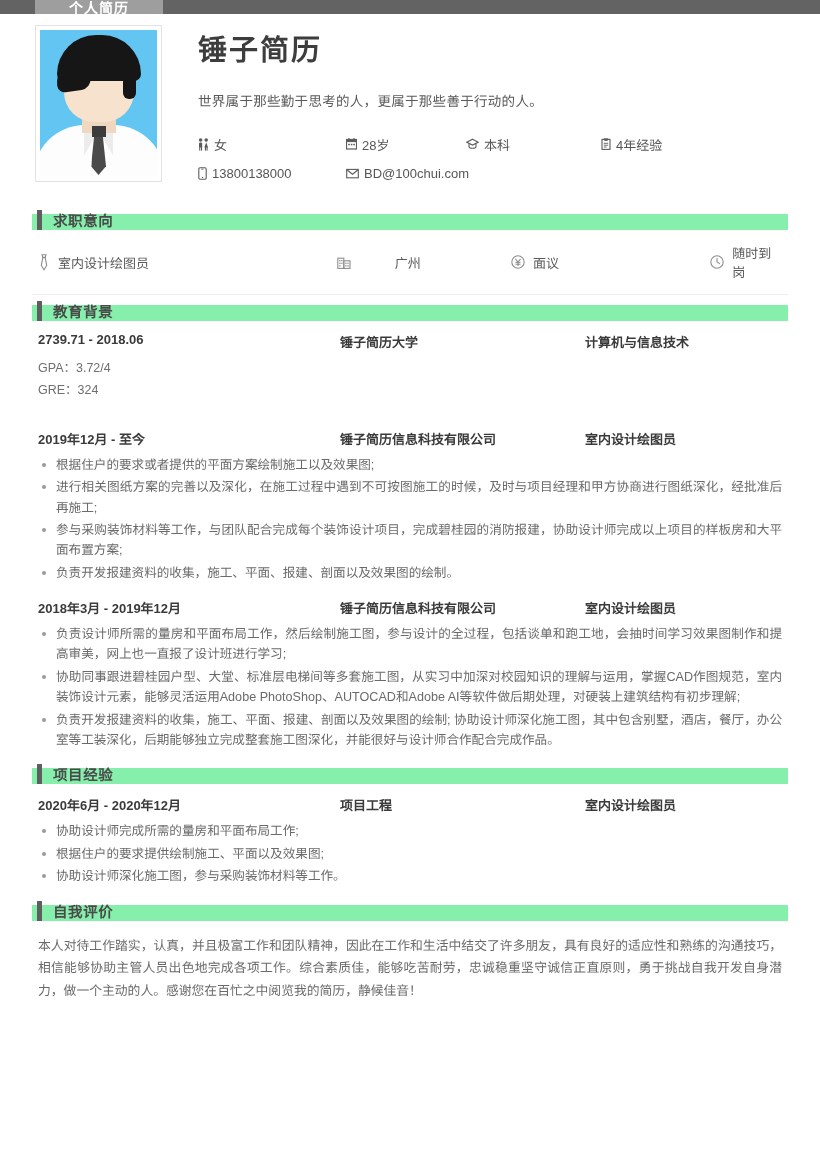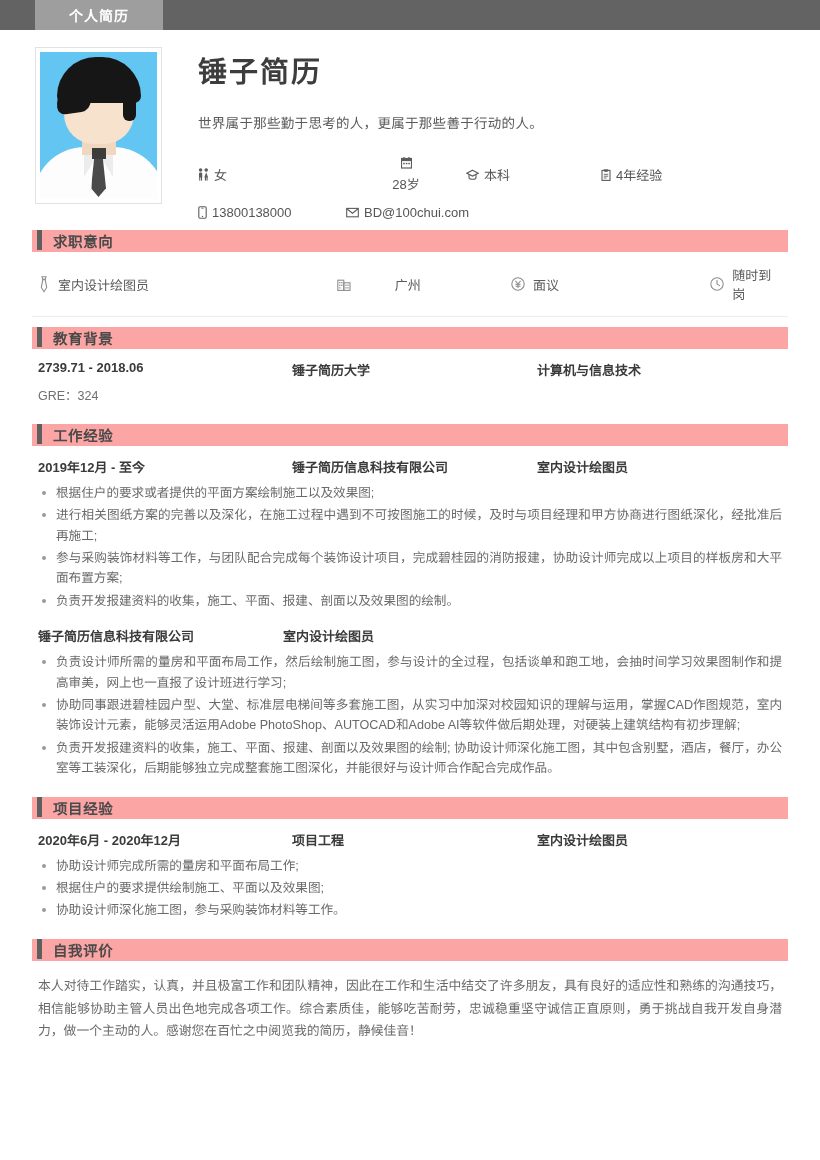--- a/index.html
+++ b/index.html
@@ -9,21 +9,21 @@
     height: 1160px;
     background: #ffffff;
     font-family: "Liberation Sans", "DejaVu Sans", sans-serif;
     color: #4a4a4a;
     -webkit-font-smoothing: antialiased;
   }
   .page { position: relative; width: 820px; height: 1160px; background: #fff; overflow: hidden; }
 
   
   .topbar {
-    height: 30px;
+    height: 14px;
     background: #636363;
     display: flex;
     align-items: stretch;
   }
   .topbar-spacer { width: 35px; }
   .topbar-tab {
     background: #9e9e9e;
     color: #ffffff;
     font-size: 14px;
     font-weight: bold;
@@ -31,21 +31,21 @@
     display: flex;
     align-items: center;
     justify-content: center;
     padding: 0 22px;
     min-width: 128px;
   }
 
   
   .header {
     display: flex;
-    padding: 17px 0 0 35px;
+    padding: 11px 0 0 35px;
     height: 200px;
   }
   .avatar-frame {
     width: 127px;
     height: 157px;
     background: #ffffff;
     border: 1px solid #e2e2e2;
     padding: 4px;
     flex: 0 0 auto;
   }
@@ -169,31 +169,31 @@
   .meta-row { display: flex; margin-bottom: 12px; }
   .meta-item {
     font-size: 13px;
     color: #555;
     display: flex;
     align-items: center;
     gap: 5px;
   }
   .meta-item .ic { color: #5c5c5c; display: inline-flex; align-items: center; }
   .meta-item.w1 { width: 148px; }
-  .meta-item.w2 { width: 120px; flex-direction: column; }
+  .meta-item.w2 { width: 120px; }
   .meta-item.w3 { width: 135px; }
 
   
   .section { padding: 0 32px; }
   .sec-head {
     position: relative;
-    height: 22px;
-    background: #fca5a5;
-    display: flex;
-    align-items: flex-start;
+    height: 16px;
+    background: #86efac;
+    display: flex;
+    align-items: flex-end;
     margin-bottom: 0;
   }
   .sec-bar {
     width: 5px;
     height: 20px;
     background: #5e5e5e;
     margin-left: 5px;
     margin-right: 11px;
     flex: 0 0 auto;
   }
@@ -220,21 +220,21 @@
   }
   .intent-item .ic { color: #8e8e8e; display: inline-flex; }
   .intent-item.c1 { width: 300px; }
   .intent-item.c2 { width: 175px; gap: 44px; }
   .intent-item.c3 { width: 200px; }
 
   
   .entry { padding: 11px 6px 2px 6px; }
   .entry-head { display: flex; font-size: 13px; font-weight: bold; color: #3a3a3a; margin-bottom: 7px; }
   .eh-date { width: 254px; flex: 0 0 auto; }
-  .eh-org  { width: 245px; flex: 0 0 auto; }
+  .eh-org  { width: 245px; flex: 0 0 auto; margin-left: 48px; }
   .eh-role { flex: 1; }
   .sub-line { font-size: 12.5px; color: #6f6f6f; line-height: 1.75; }
 
   .bullets { list-style: none; }
   .bullets li {
     position: relative;
     padding-left: 18px;
     font-size: 12.6px;
     line-height: 1.62;
     color: #6a6a6a;
@@ -439,48 +439,46 @@
     <div class="sec-head">
       <div class="sec-bar"></div>
       <div class="sec-title">教育背景</div>
     </div>
     <div class="entry">
       <div class="entry-head">
         <div class="eh-date">2739.71 - 2018.06</div>
         <div class="eh-org">锤子简历大学</div>
         <div class="eh-role">计算机与信息技术</div>
       </div>
+      <div class="sub-line">GPA：3.72/4</div>
       <div class="sub-line">GRE：324</div>
     </div>
   </div>
 
   <div class="gap-md"></div>
 
   <div class="section">
-    <div class="sec-head">
-      <div class="sec-bar"></div>
-      <div class="sec-title">工作经验</div>
-    </div>
 
     <div class="entry">
       <div class="entry-head">
         <div class="eh-date">2019年12月 - 至今</div>
         <div class="eh-org">锤子简历信息科技有限公司</div>
         <div class="eh-role">室内设计绘图员</div>
       </div>
       <ul class="bullets">
         <li>根据住户的要求或者提供的平面方案绘制施工以及效果图;</li>
         <li>进行相关图纸方案的完善以及深化，在施工过程中遇到不可按图施工的时候，及时与项目经理和甲方协商进行图纸深化，经批准后再施工;</li>
         <li>参与采购装饰材料等工作，与团队配合完成每个装饰设计项目，完成碧桂园的消防报建，协助设计师完成以上项目的样板房和大平面布置方案;</li>
         <li>负责开发报建资料的收集，施工、平面、报建、剖面以及效果图的绘制。</li>
       </ul>
     </div>
 
     <div class="entry">
       <div class="entry-head">
+        <div class="eh-date">2018年3月 - 2019年12月</div>
         <div class="eh-org">锤子简历信息科技有限公司</div>
         <div class="eh-role">室内设计绘图员</div>
       </div>
       <ul class="bullets">
         <li>负责设计师所需的量房和平面布局工作，然后绘制施工图，参与设计的全过程，包括谈单和跑工地，会抽时间学习效果图制作和提高审美，网上也一直报了设计班进行学习;</li>
         <li>协助同事跟进碧桂园户型、大堂、标准层电梯间等多套施工图，从实习中加深对校园知识的理解与运用，掌握CAD作图规范，室内装饰设计元素，能够灵活运用Adobe PhotoShop、AUTOCAD和Adobe AI等软件做后期处理，对硬装上建筑结构有初步理解;</li>
         <li>负责开发报建资料的收集，施工、平面、报建、剖面以及效果图的绘制; 协助设计师深化施工图，其中包含别墅，酒店，餐厅，办公室等工装深化，后期能够独立完成整套施工图深化，并能很好与设计师合作配合完成作品。</li>
       </ul>
     </div>
   </div>

